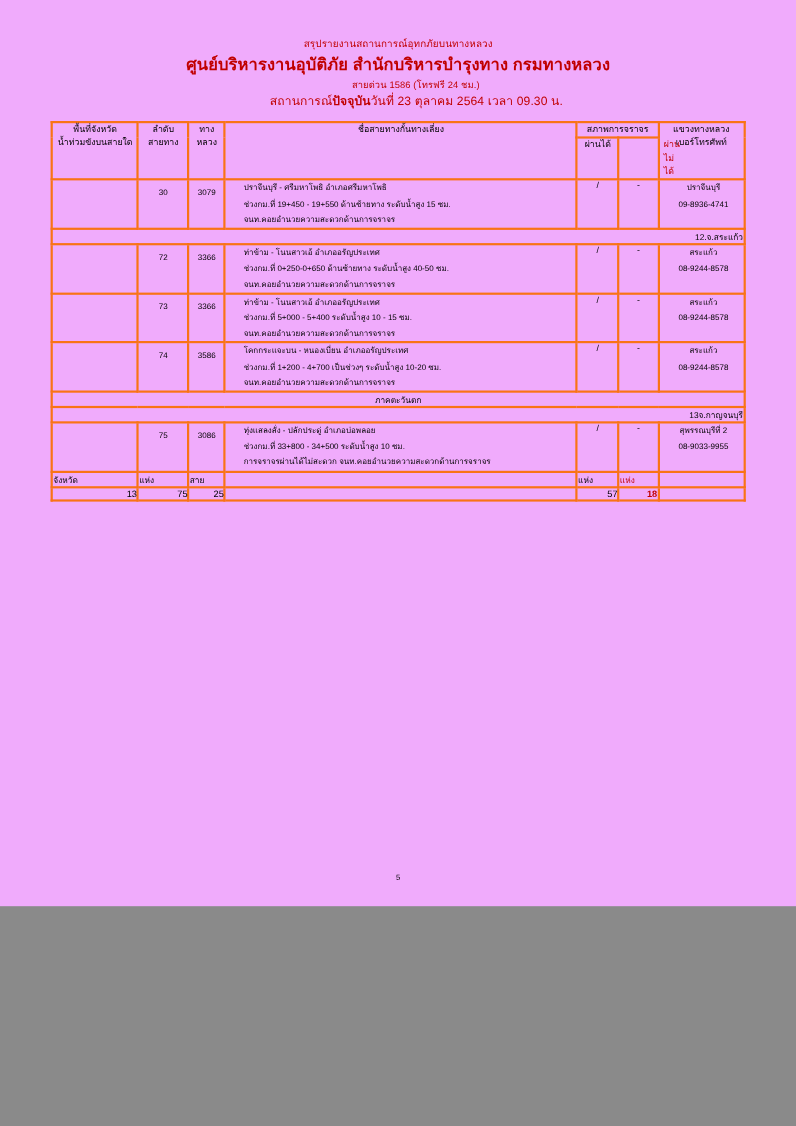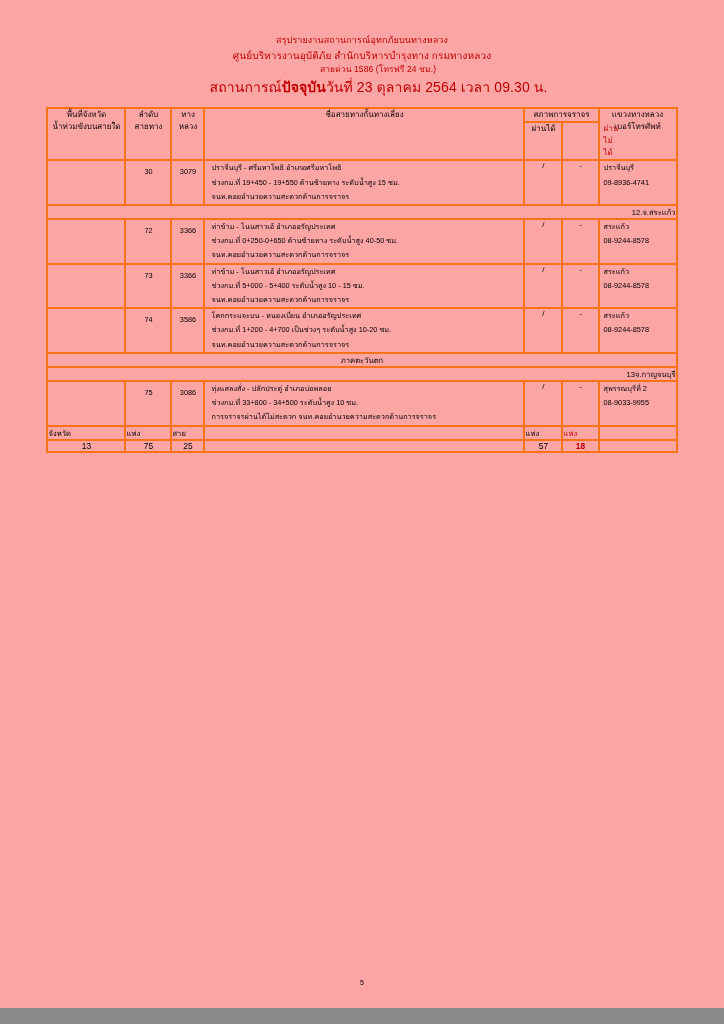--- a/index.html
+++ b/index.html
@@ -5,41 +5,41 @@
   html, body {
     margin: 0;
     padding: 0;
     background: #8a8a8a;
   }
   body {
     font-family: "Liberation Sans", sans-serif;
   }
   .page {
     width: 724px;
-    height: 1008px;
-    background: #fca5a5;
+    height: 824px;
+    background: #f0abfc;
     position: relative;
     box-sizing: border-box;
     overflow: hidden;
     margin: 0 auto;
   }
   .header {
     text-align: center;
     color: #c00000;
     padding-top: 34px;
     line-height: 1.55;
   }
   .header div {
     font-size: 8.5px;
     letter-spacing: 0.1px;
   }
   .header .h1 { font-size: 9px; }
-  .header .h2 { font-size: 10px; }
+  .header .h2 { font-size: 15px; font-weight: bold; }
   .header .h3 { font-size: 8.5px; padding-left: 32px; }
-  .header .h4 { font-size: 14px; margin-left: 33px; }
+  .header .h4 { font-size: 11px; margin-left: 33px; }
   .header .h4 b { font-weight: bold; }
 
   table.main {
     border-collapse: collapse;
     width: 629px;
     margin: 9px auto 0 auto;
     table-layout: fixed;
   }
   table.main td, table.main th {
     border: 2px solid #f97316;
@@ -64,22 +64,22 @@
   .c5 { width: 38px; }
   .c6 { width: 36px; }
   .c7 { width: 78px; }
 
   .cell {
     font-size: 7.3px;
     line-height: 1.95;
     padding: 3px 4px 4px 4px;
   }
   .cell.mid { text-align: center; vertical-align: top; padding-top: 4px; }
-  .cell.desc { text-align: left; padding-left: 6px; }
-  .cell.phone { padding-left: 4px; }
+  .cell.desc { text-align: left; padding-left: 16px; }
+  .cell.phone { padding-left: 4px; text-align: center; }
 
   .rowgroup {
     font-size: 7.6px;
     padding: 3px 4px;
     text-align: right;
   }
   .regionrow {
     font-size: 7.6px;
     padding: 3px 4px;
     text-align: center;
@@ -87,21 +87,21 @@
   }
 
   .sumlabel {
     font-size: 7.6px;
     text-align: left;
     padding: 4px 2px;
   }
   .sumlabel.red { color: #c00000; }
   .sumval {
     font-size: 8.4px;
-    text-align: center;
+    text-align: right;
     padding: 5px 2px;
     font-weight: normal;
   }
   .sumval.red { color: #c00000; font-weight: bold; }
 
   .tick { text-align: center; font-size: 8px; padding-top: 4px; }
   .dash { text-align: center; font-size: 8px; padding-top: 4px; }
 
   .pagenum {
     position: absolute;

